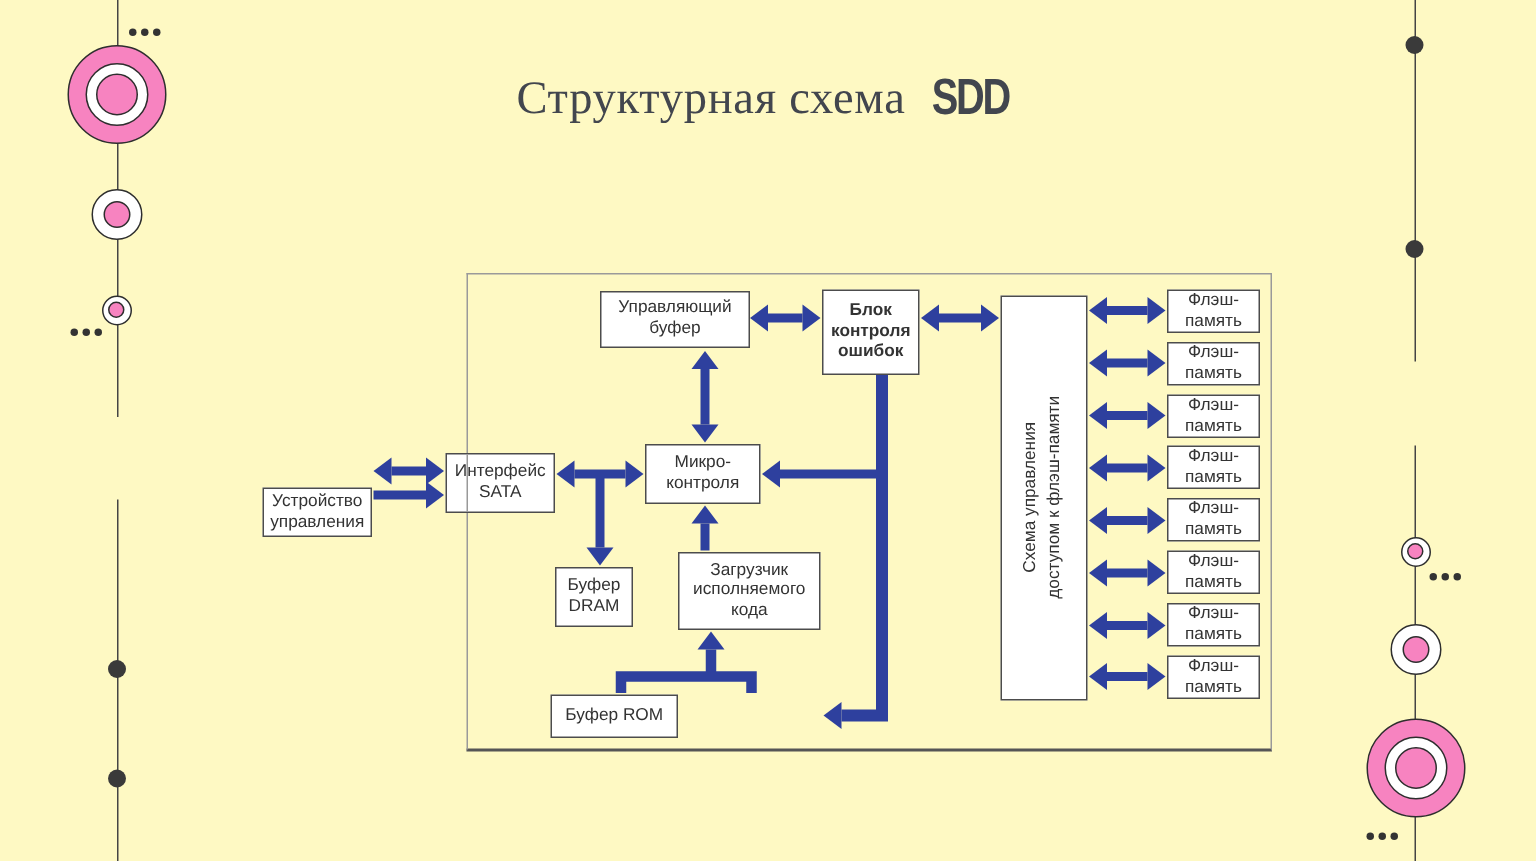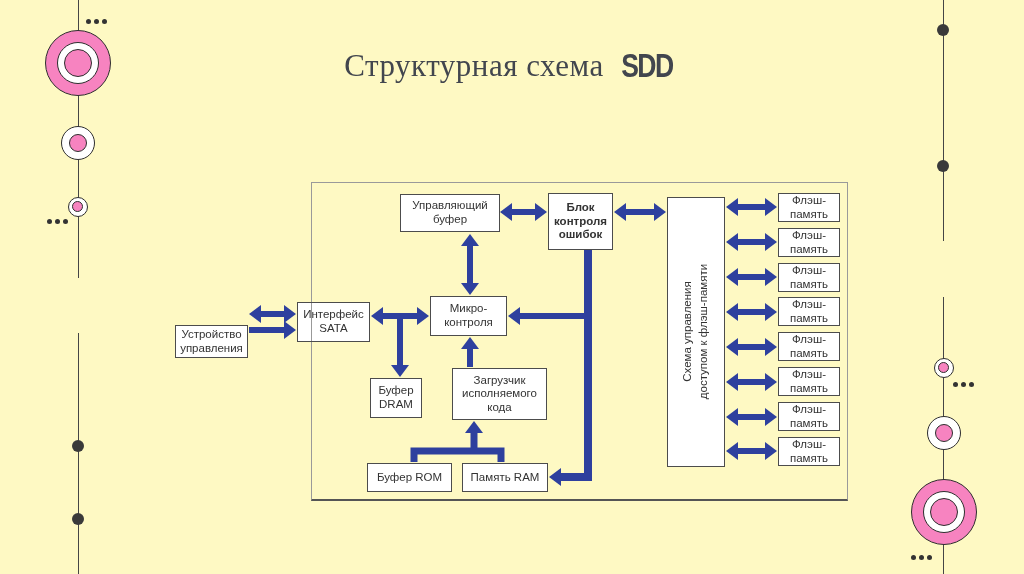--- a/index.html
+++ b/index.html
@@ -201,23 +201,20 @@
 DRAM</div>
         </div>
         <div class="node" style="left: 427px; top: 368px; width: 95px; height: 52px; margin-left: 25px;">
           <div class="node-label">Загрузчик
 исполняемого
 кода</div>
         </div>
         <div class="node" style="left: 367px; top: 463px; width: 85px; height: 29px;">
           <div class="node-label">Буфер ROM</div>
         </div>
-        <div class="node" style="left: 462px; top: 463px; width: 86px; height: 29px;">
-          <div class="node-label">Память RAM</div>
-        </div>
         <div class="node vnode" style="left: 667px; top: 197px; width: 58px; height: 270px;">
           <div class="node-label">Схема управления
 доступом к флэш-памяти</div>
         </div>
         <div class="node" style="left: 778px; top: 193px; width: 62px; height: 29px;">
           <div class="node-label">Флэш-
 память</div>
         </div>
         <div class="node" style="left: 778px; top: 228px; width: 62px; height: 29px;">
           <div class="node-label">Флэш-

